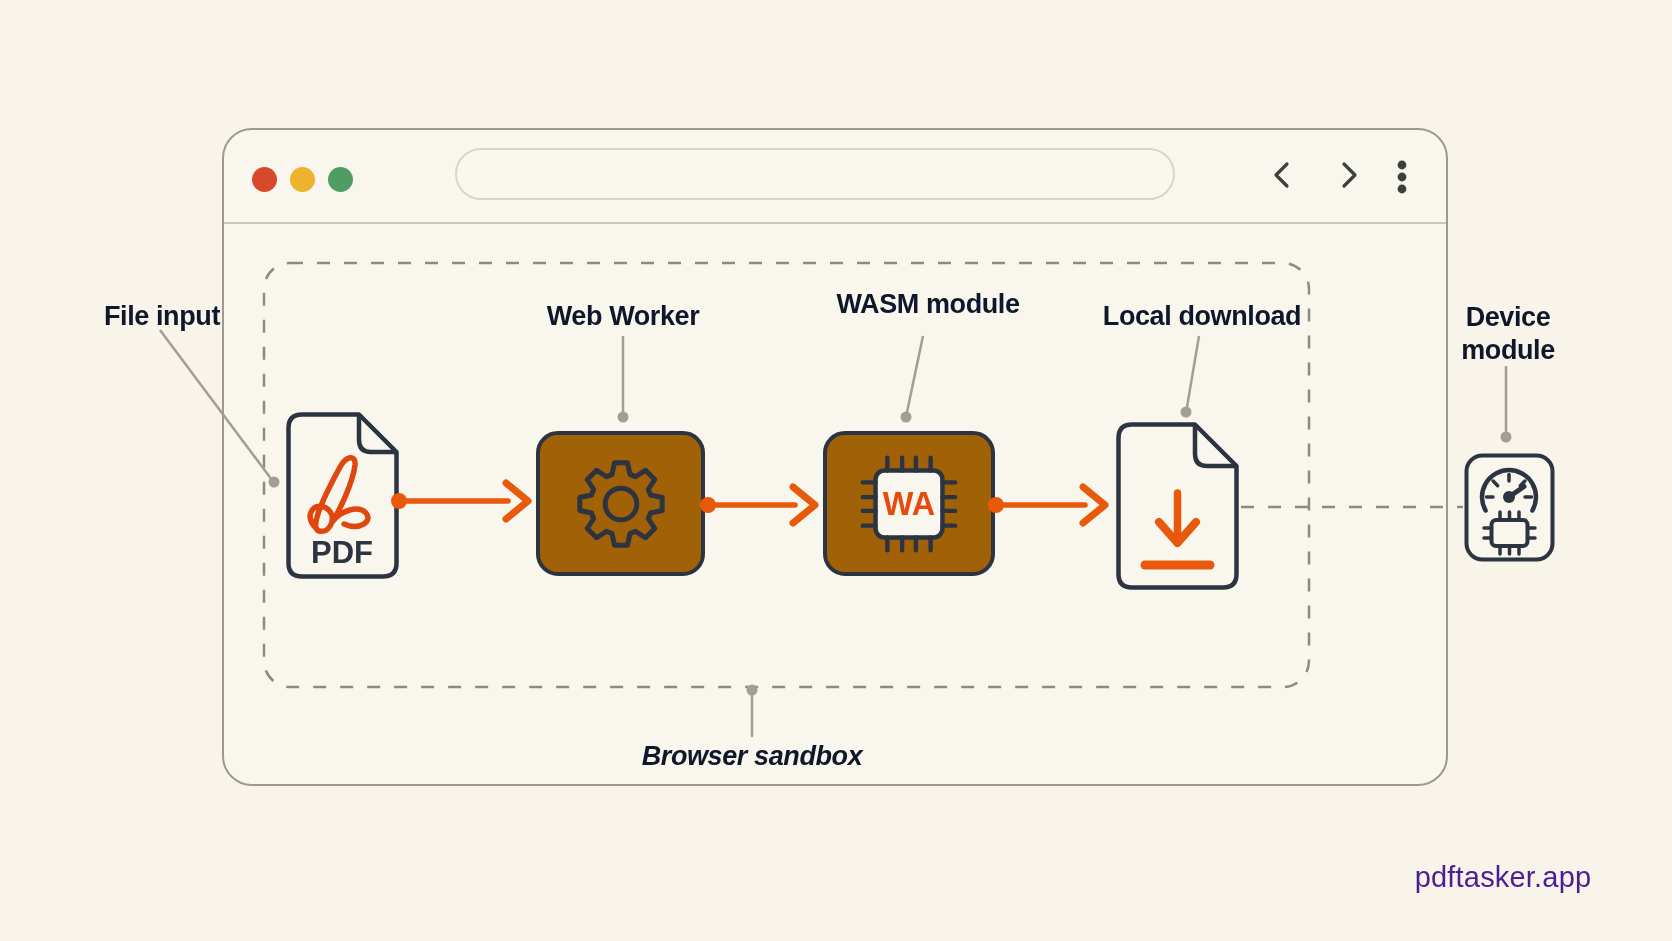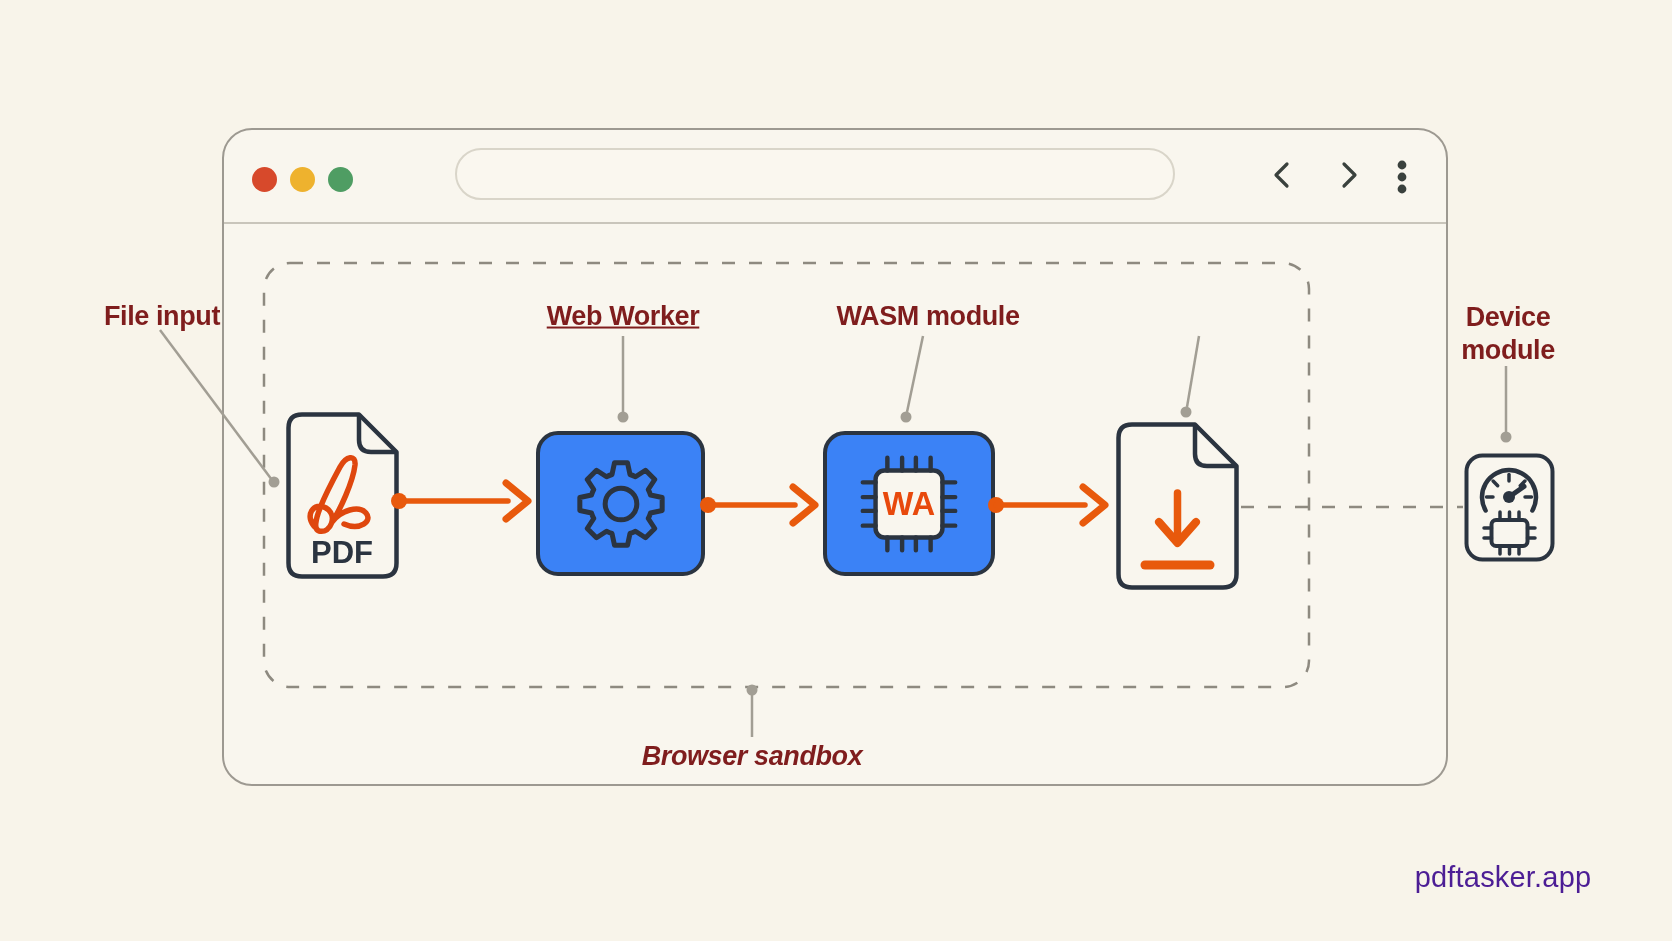--- a/index.html
+++ b/index.html
@@ -21,28 +21,28 @@
   }
   .tl-dot{position:absolute;width:25px;height:25px;border-radius:50%;top:37px;}
   .url-bar{
     position:absolute;left:231px;top:18px;width:720px;height:52px;
     border:2px solid #d9d5c9;border-radius:26px;background:#faf7ef;box-sizing:border-box;
   }
   .nav-ic{position:absolute;top:30px;}
   
   .label{
     position:absolute;transform:translate(-50%,-50%);
-    font-size:27px;font-weight:700;color:#7f1d1d;letter-spacing:-0.4px;
+    font-size:27px;font-weight:700;color:#0f172a;letter-spacing:-0.4px;
     text-align:center;line-height:1.22;white-space:nowrap;
   }
   .label.wrap{white-space:normal;width:134px;}
   
   .node-box{
     position:absolute;border:4px solid #2b3440;border-radius:22px;
-    background:#3b82f6;box-sizing:border-box;
+    background:#a16207;box-sizing:border-box;
     display:flex;align-items:center;justify-content:center;
   }
   .abs{position:absolute;}
   .watermark{
     position:absolute;transform:translate(-50%,-50%);
     font-size:29px;color:#4c1d95;letter-spacing:0.2px;
   }
   svg{display:block;}
   .overlay{position:absolute;left:0;top:0;pointer-events:none;}
 </style>
@@ -125,22 +125,23 @@
       <g stroke="#2b3440" stroke-width="3.5" stroke-linecap="round">
         <path d="M36,67 V59 M45.5,67 V59 M55,67 V59"></path>
         <path d="M36,93 V101 M45.5,93 V101 M55,93 V101"></path>
         <path d="M27.5,75 H20 M27.5,85 H20"></path>
         <path d="M63.5,75 H71 M63.5,85 H71"></path>
       </g>
     </g>
   </svg>
 
   <div class="label" style="left:162px;top:316px;">File input</div>
-  <div class="label" style="left:623px;top:316px;text-decoration:underline;">Web Worker</div>
-  <div class="label" style="left:928px;top:316px;">WASM module</div>
+  <div class="label" style="left:623px;top:316px;">Web Worker</div>
+  <div class="label" style="left:928px;top:304px;">WASM module</div>
+  <div class="label" style="left:1202px;top:316px;">Local download</div>
   <div class="label wrap" style="left:1508px;top:334px;">Device module</div>
   <div class="label" style="left:752px;top:756px;font-style:italic;">Browser sandbox</div>
 
   <div class="watermark" style="left:1503px;top:877px;">pdftasker.app</div>
 
   <svg class="overlay" width="1672" height="941">
 
     <rect x="264" y="263" width="1045" height="424" rx="26" fill="none" stroke="#8e8a80" stroke-width="2.5" stroke-dasharray="13 14"></rect>
 
     <path d="M1241,507 H1463" fill="none" stroke="#8e8a80" stroke-width="2.5" stroke-dasharray="13 14"></path>

